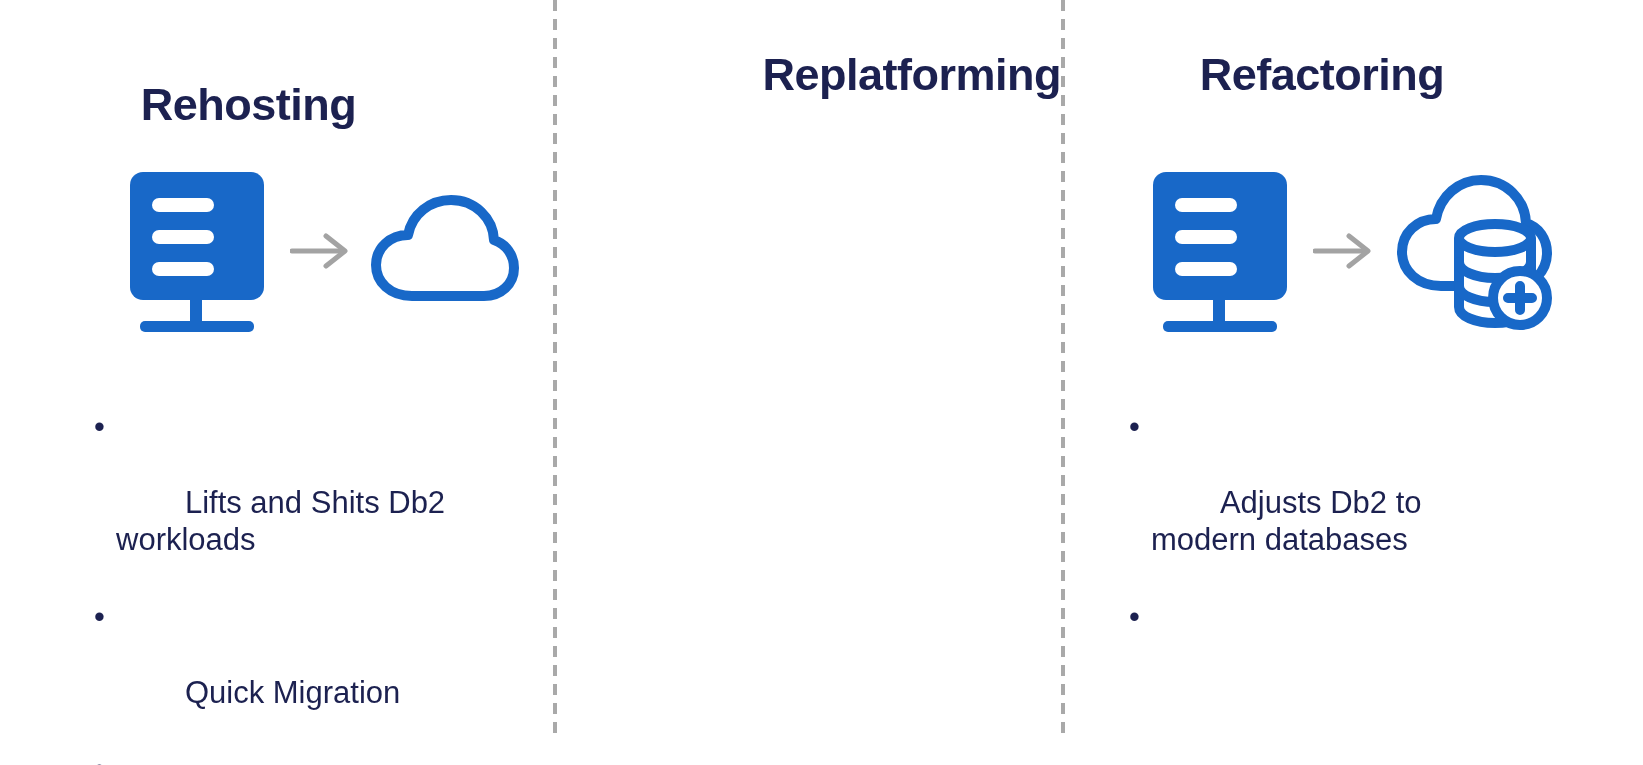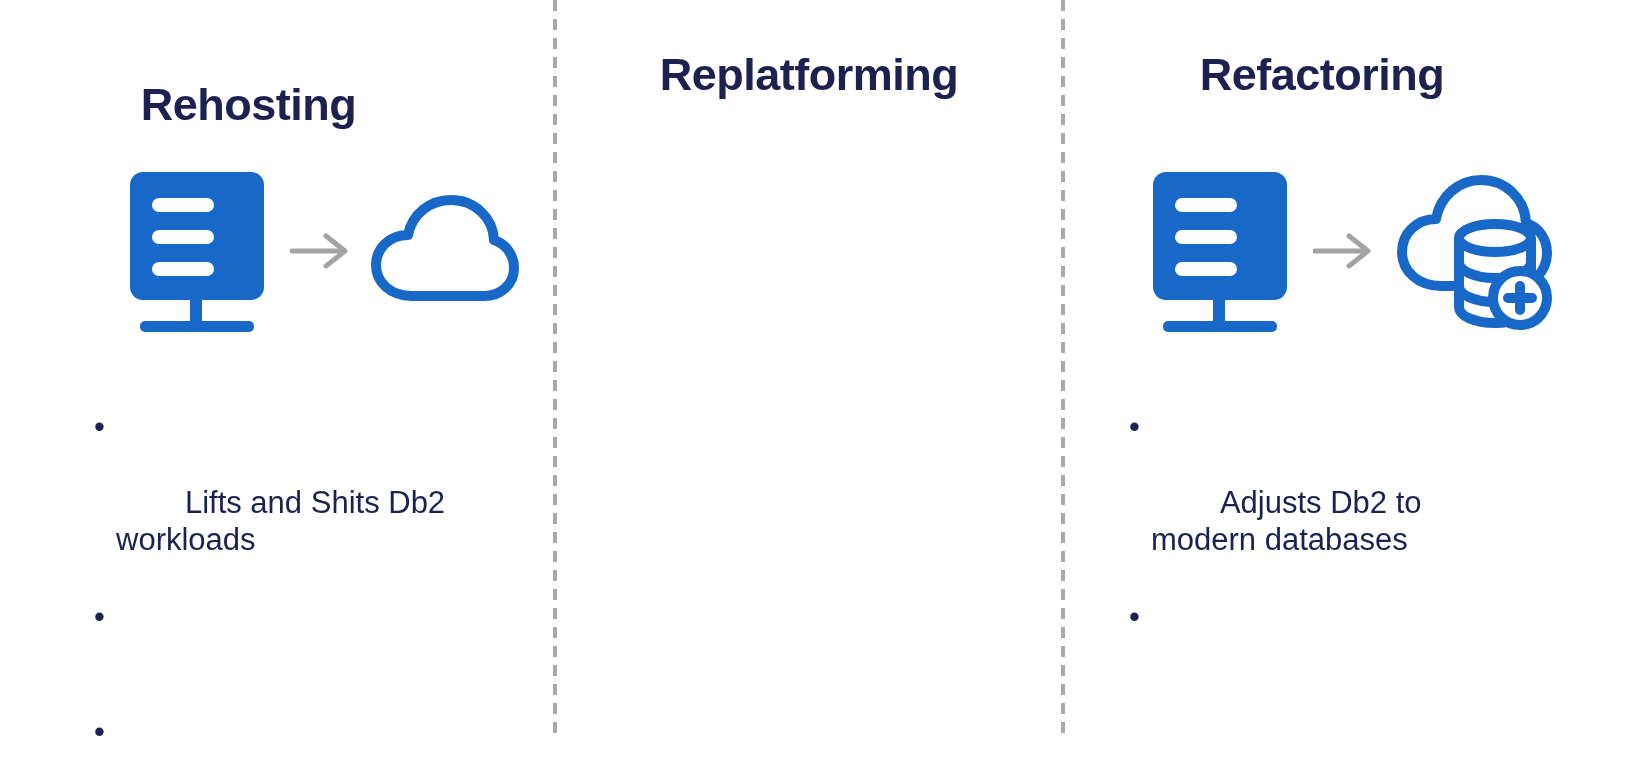--- a/index.html
+++ b/index.html
@@ -45,21 +45,21 @@
   .col-title {
     text-align: center;
     font-weight: bold;
     font-size: 45px;
     line-height: 1;
     color: #1c2150;
     letter-spacing: -0.5px;
     white-space: nowrap;
   }
   #column-rehosting .col-title     { margin-top: 82px; padding-right: 56px; }
-  #column-replatforming .col-title { margin-top: 52px; padding-right: 0px; }
+  #column-replatforming .col-title { margin-top: 52px; padding-right: 0px; text-align: right; }
   #column-refactoring .col-title   { margin-top: 52px; padding-right: 64px; }
 
   
   .icon-row {
     position: absolute;
     display: flex;
     align-items: center;
   }
   #icon-row-rehosting     { left: 126px;  top: 168px; }
   #icon-row-replatforming { left: 592px;  top: 168px; }
@@ -146,20 +146,21 @@
     </div>
 
     <ul class="bullets" id="bullets-rehosting">
       <li class="bullet-item">
         <span class="bullet-dot">•</span>
         <span>Lifts and Shits Db2
 workloads</span>
       </li>
       <li class="bullet-item">
         <span class="bullet-dot">•</span>
+        <span>Quick Migration</span>
       </li>
       <li class="bullet-item">
         <span class="bullet-dot">•</span>
         
       </li>
     </ul>
   </div>
 
   <div class="column" id="column-replatforming">
 

